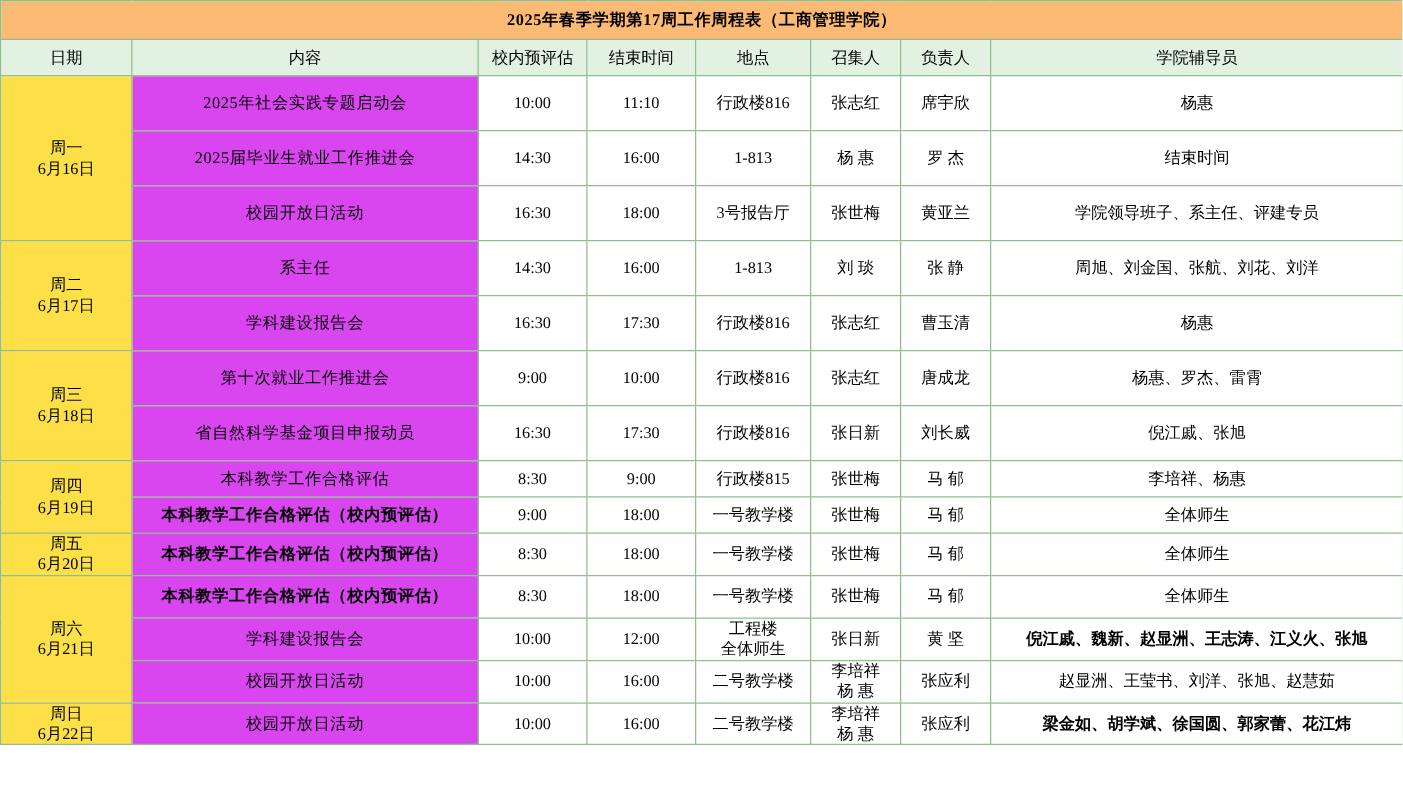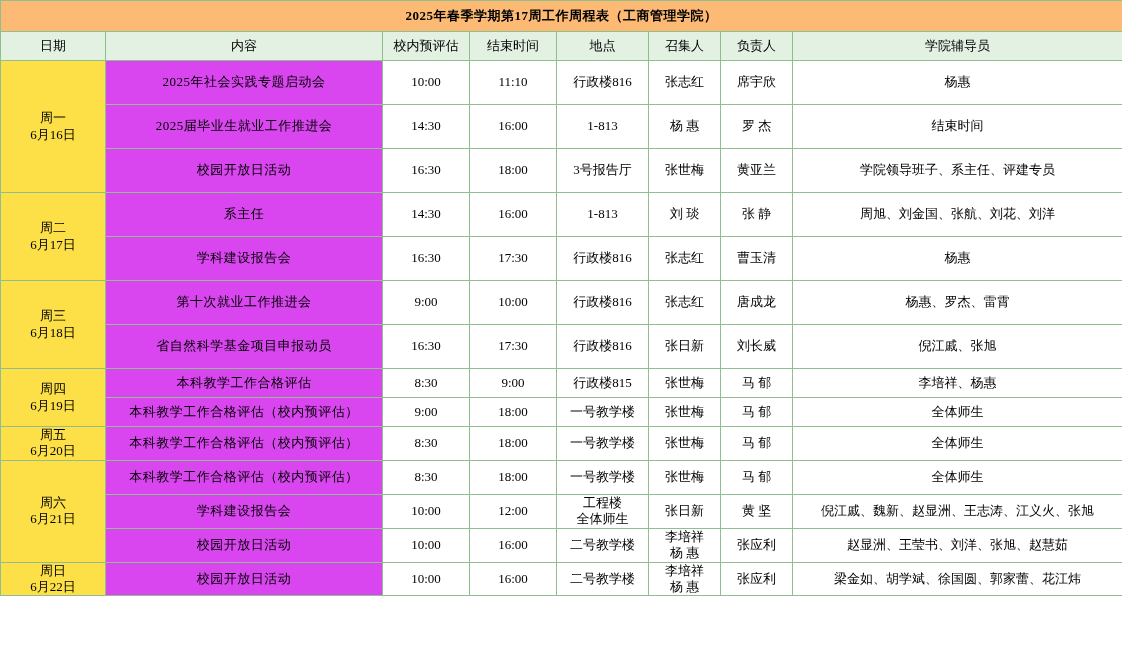--- a/index.html
+++ b/index.html
@@ -51,20 +51,21 @@
     background: #fde047;
     font-size: 13px;
     line-height: 1.5;
   }
   td.content {
     background: #d946ef;
     letter-spacing: 0.5px;
   }
   td.small {
     font-size: 12.5px;
+    font-weight: bold;
   }
   .row-tall td { height: 43px; }
   .row-med td { height: 33px; }
   .row-short td { height: 28px; }
   .two-line {
     white-space: pre-line;
     line-height: 1.25;
   }
 </style>
 </head>

